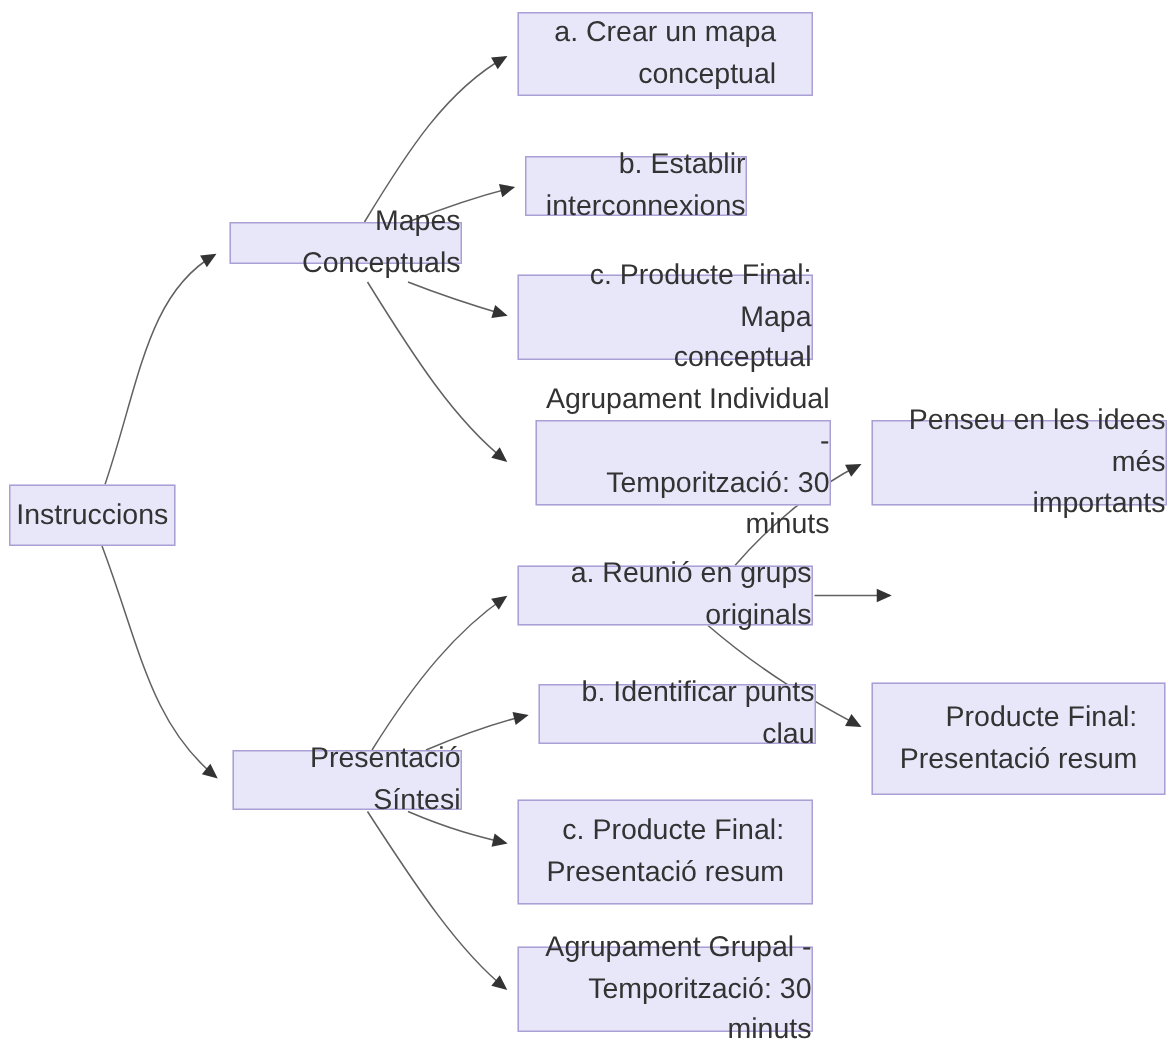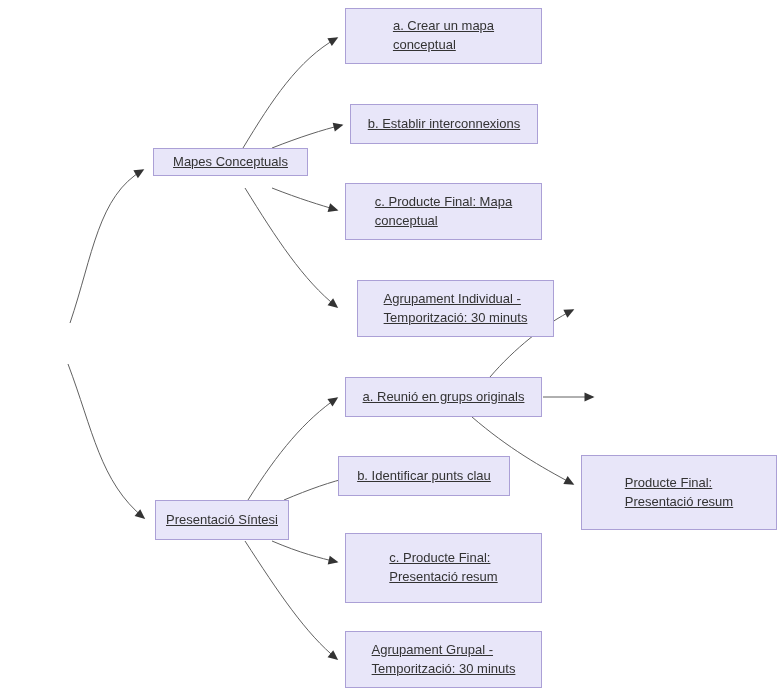--- a/index.html
+++ b/index.html
@@ -17,27 +17,26 @@
     width: 784px; height: 697px;
   }
   .node {
     position: absolute;
     box-sizing: border-box;
     background: #e8e6f9;
     border: 1px solid #aba0d6;
     display: flex;
     align-items: center;
     justify-content: center;
-    text-align: left;
-    font-size: 13px;
+    text-align: right;
+    font-size: 19px;
     line-height: 1.45;
     color: #333333;
     white-space: pre-line;
     cursor: default;
-    text-decoration: underline;
   }
   .edge {
     fill: none;
     stroke: #616161;
     stroke-width: 1;
   }
 </style>
 </head>
 <body>
 
@@ -57,44 +56,47 @@
     <path class="edge" d="M 245 188 C 276 238 303 280 337 307" marker-end="url(#arrow)"></path>
     <path class="edge" d="M 248 500 C 278 452 305 420 337 398" marker-end="url(#arrow)"></path>
     <path class="edge" d="M 284 500 C 310 489 330 482 351 477" marker-end="url(#arrow)"></path>
     <path class="edge" d="M 272 541 C 300 553 320 558 337 562" marker-end="url(#arrow)"></path>
     <path class="edge" d="M 245 541 C 278 592 306 634 337 659" marker-end="url(#arrow)"></path>
     <path class="edge" d="M 490 377 C 514 349 545 324 573 310" marker-end="url(#arrow)"></path>
     <path class="edge" d="M 543 397 L 593 397" marker-end="url(#arrow)"></path>
     <path class="edge" d="M 472 417 C 508 448 541 467 573 484" marker-end="url(#arrow)"></path>
   </svg>
 
+  <div class="node" style="left:6px; top:323px; width:111px; height:41px;">Instruccions</div>
 
   <div class="node" style="left:153px; top:148px; width:155px; height:28px;">Mapes Conceptuals</div>
 
   <div class="node" style="left:345px; top:8px; width:197px; height:56px;">a. Crear un mapa
 conceptual</div>
 
-  <div class="node" style="left:350px; top:104px; width:188px; height:40px;">b. Establir interconnexions</div>
+  <div class="node" style="left:350px; top:104px; width:148px; height:40px;">b. Establir interconnexions</div>
 
   <div class="node" style="left:345px; top:183px; width:197px; height:57px;">c. Producte Final: Mapa
 conceptual</div>
 
   <div class="node" style="left:357px; top:280px; width:197px; height:57px;">Agrupament Individual -
 Temporització: 30 minuts</div>
 
+  <div class="node" style="left:581px; top:280px; width:197px; height:57px;">Penseu en les idees més
+importants</div>
 
   <div class="node" style="left:345px; top:377px; width:197px; height:40px;">a. Reunió en grups originals</div>
 
 
-  <div class="node" style="left:338px; top:456px; width:172px; height:40px;">b. Identificar punts clau</div>
+  <div class="node" style="left:359px; top:456px; width:185px; height:40px;">b. Identificar punts clau</div>
 
   <div class="node" style="left:581px; top:455px; width:196px; height:75px;">Producte Final:
 Presentació resum</div>
 
-  <div class="node" style="left:155px; top:500px; width:134px; height:40px;">Presentació Síntesi</div>
+  <div class="node" style="left:155px; top:500px; width:153px; height:40px;">Presentació Síntesi</div>
 
   <div class="node" style="left:345px; top:533px; width:197px; height:70px;">c. Producte Final:
 Presentació resum</div>
 
   <div class="node" style="left:345px; top:631px; width:197px; height:57px;">Agrupament Grupal -
 Temporització: 30 minuts</div>
 
 </div>
 
 </body></html>

